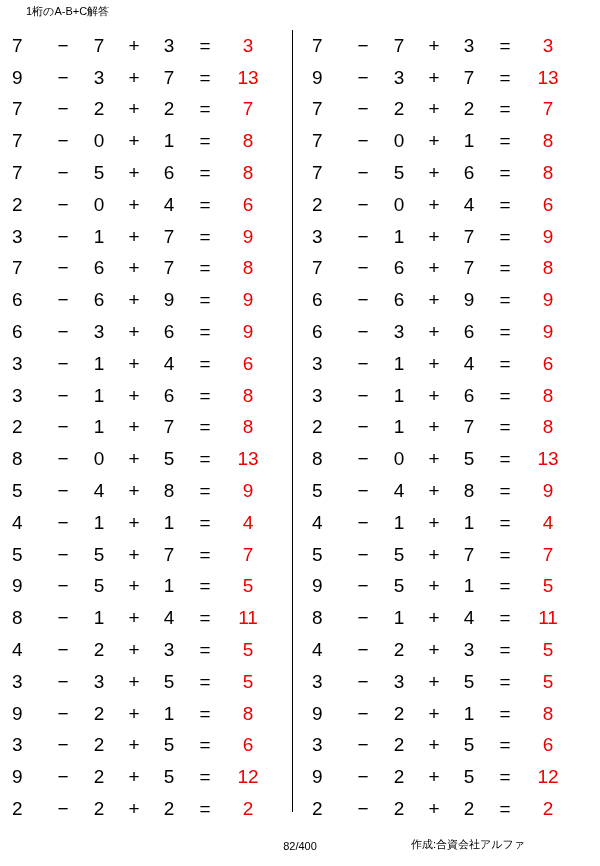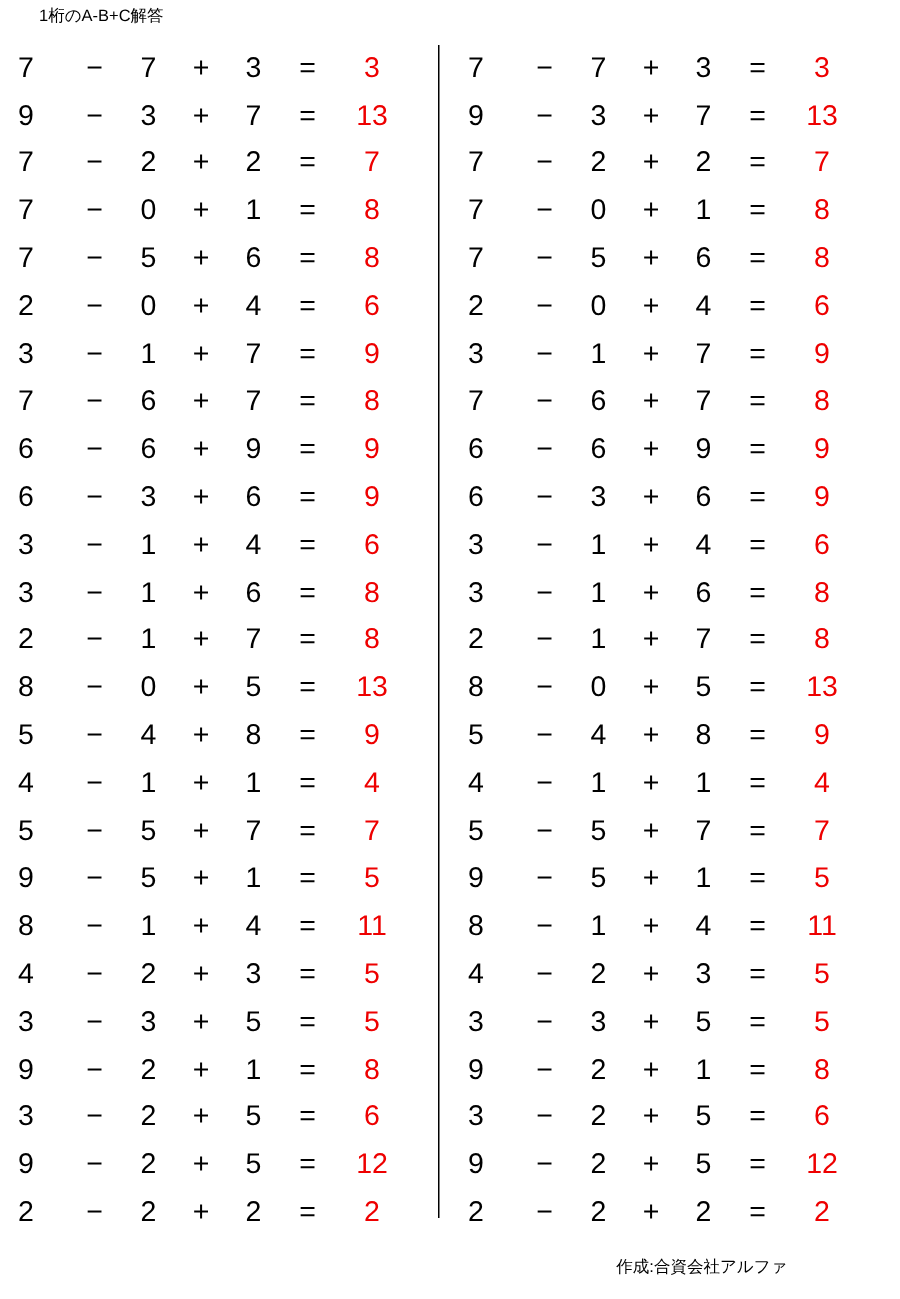--- a/index.html
+++ b/index.html
@@ -551,15 +551,16 @@
           <div class="cell c-minus">−</div>
           <div class="cell c-b">2</div>
           <div class="cell c-plus">+</div>
           <div class="cell c-c">2</div>
           <div class="cell c-eq">=</div>
           <div class="cell c-res">2</div>
         </div>
       </div>
   </div>
 
+  <div class="footer-page">82/400</div>
   <div class="footer-credit">作成:合資会社アルファ</div>
 
 </div>
 
 </body></html>

